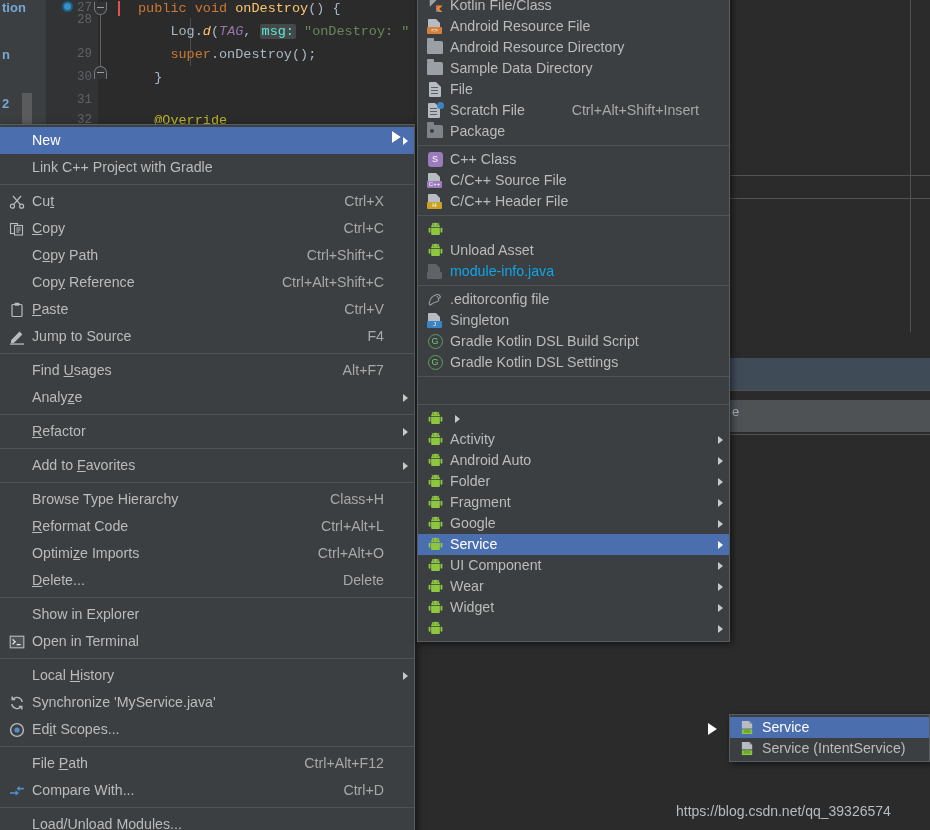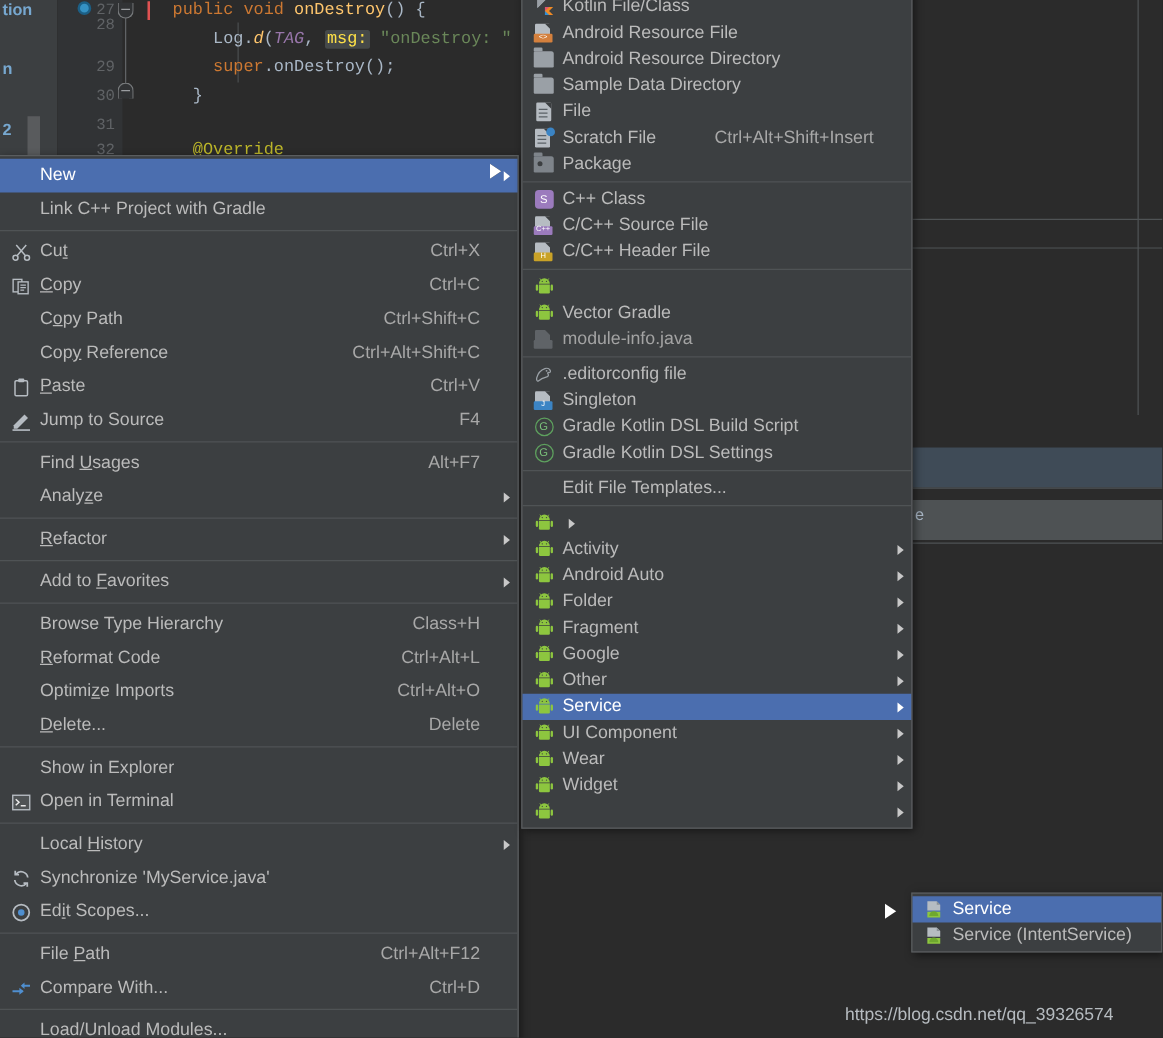--- a/index.html
+++ b/index.html
@@ -68,21 +68,21 @@
     position:absolute; font-family:"Liberation Mono", monospace;
     font-size:13.5px; white-space:pre;
   }
   .k-orange { color:#cc7832; }
   .k-white  { color:#a9b7c6; }
   .k-yellow { color:#ffc66d; }
   .k-green  { color:#6a8759; }
   .k-purple { color:#9876aa; font-style:italic; }
   .k-anno   { color:#bbb529;font-family:Liberation Mono, monospace; }
   .hintbox {
-    display:inline-block; background:#45494a; color:#fde047;
+    display:inline-block; background:#45494a; color:#5eead4;
     padding:0 2px; border-radius:2px;
   }
 
   .bg-panel {
     position:absolute; background:#2b2b2b;
   }
   .bg-divider { position:absolute; background:#4f5355; }
   .bg-row-sel {
     position:absolute; background:#3f4b57;
   }
@@ -121,21 +121,21 @@
     align-items:center; justify-content:center;
   }
   .mi-arrow i {
     display:block; width:0; height:0;
     border-left:5px solid #c8c8c8;
     border-top:4.5px solid transparent;
     border-bottom:4.5px solid transparent;
   }
   .mi.sel { background:#4b6eaf; color:#ffffff; }
   .mi.sel .mi-arrow i { border-left-color:#ffffff; }
-  .mi.disabled { color:#a3a3a3;align-items:center; }
+  .mi.disabled { color:#0ea5e9;align-items:center; }
   .sep {
     height:1px; background:#4f5355; margin:3px 0;
   }
 
   
   .cursor-arrow {
     position:absolute; width:0; height:0; z-index:60;
     border-left:9px solid #ffffff;
     border-top:6px solid transparent;
     border-bottom:6px solid transparent;
@@ -601,21 +601,21 @@
               <path d="M5 9h14v10a1.6 1.6 0 0 1-1.6 1.6H6.6A1.6 1.6 0 0 1 5 19z"></path>
               <rect x="1" y="9" width="3" height="8" rx="1.5"></rect>
               <rect x="20" y="9" width="3" height="8" rx="1.5"></rect>
               <path d="M5 8a7 7 0 0 1 14 0z"></path>
             </g>
             <circle cx="9.3" cy="4.9" r="0.85" fill="#3c3f41"></circle>
             <circle cx="14.7" cy="4.9" r="0.85" fill="#3c3f41"></circle>
             <path d="M6.3 1.2l1.6 2.2M17.7 1.2l-1.6 2.2" stroke="#8dc63f" stroke-width="1.1" fill="none"></path>
           </svg>
         </span>
-        <span class="mi-label">Vector Gradle</span>
+        <span class="mi-label">Unload Asset</span>
         <span class="mi-arrow"></span>
       </div>
       <div class="mi disabled h21">
         <span class="mi-icon">
           <div class="ic-badge" style="opacity:.45">
             <span class="sheet" style="background:#8a9096"></span>
             <span class="tag" style="background:#8a9096"></span>
           </div>
         </span>
         <span class="mi-label">module-info.java</span>
@@ -652,21 +652,20 @@
       <div class="mi h21">
         <span class="mi-icon">
           <div class="ico ic-gradle">G</div>
         </span>
         <span class="mi-label">Gradle Kotlin DSL Settings</span>
         <span class="mi-arrow"></span>
       </div>
       <div class="sep"></div>
       <div class="mi h21">
         <span class="mi-icon"></span>
-        <span class="mi-label">Edit File Templates...</span>
         <span class="mi-arrow"></span>
       </div>
       <div class="sep"></div>
       <div class="mi h21">
         <span class="mi-icon">
           <svg class="ico ic-android" viewBox="0 0 24 24" aria-hidden="true">
             <g fill="#8dc63f">
               <path d="M5 9h14v10a1.6 1.6 0 0 1-1.6 1.6H6.6A1.6 1.6 0 0 1 5 19z"></path>
               <rect x="1" y="9" width="3" height="8" rx="1.5"></rect>
               <rect x="20" y="9" width="3" height="8" rx="1.5"></rect>
@@ -765,39 +764,20 @@
               <rect x="1" y="9" width="3" height="8" rx="1.5"></rect>
               <rect x="20" y="9" width="3" height="8" rx="1.5"></rect>
               <path d="M5 8a7 7 0 0 1 14 0z"></path>
             </g>
             <circle cx="9.3" cy="4.9" r="0.85" fill="#3c3f41"></circle>
             <circle cx="14.7" cy="4.9" r="0.85" fill="#3c3f41"></circle>
             <path d="M6.3 1.2l1.6 2.2M17.7 1.2l-1.6 2.2" stroke="#8dc63f" stroke-width="1.1" fill="none"></path>
           </svg>
         </span>
         <span class="mi-label">Google</span>
-        <span class="mi-arrow">
-          <i></i>
-        </span>
-      </div>
-      <div class="mi h21">
-        <span class="mi-icon">
-          <svg class="ico ic-android" viewBox="0 0 24 24" aria-hidden="true">
-            <g fill="#8dc63f">
-              <path d="M5 9h14v10a1.6 1.6 0 0 1-1.6 1.6H6.6A1.6 1.6 0 0 1 5 19z"></path>
-              <rect x="1" y="9" width="3" height="8" rx="1.5"></rect>
-              <rect x="20" y="9" width="3" height="8" rx="1.5"></rect>
-              <path d="M5 8a7 7 0 0 1 14 0z"></path>
-            </g>
-            <circle cx="9.3" cy="4.9" r="0.85" fill="#3c3f41"></circle>
-            <circle cx="14.7" cy="4.9" r="0.85" fill="#3c3f41"></circle>
-            <path d="M6.3 1.2l1.6 2.2M17.7 1.2l-1.6 2.2" stroke="#8dc63f" stroke-width="1.1" fill="none"></path>
-          </svg>
-        </span>
-        <span class="mi-label">Other</span>
         <span class="mi-arrow">
           <i></i>
         </span>
       </div>
       <div class="mi sel h21">
         <span class="mi-icon">
           <svg class="ico ic-android" viewBox="0 0 24 24" aria-hidden="true">
             <g fill="#8dc63f">
               <path d="M5 9h14v10a1.6 1.6 0 0 1-1.6 1.6H6.6A1.6 1.6 0 0 1 5 19z"></path>
               <rect x="1" y="9" width="3" height="8" rx="1.5"></rect>

